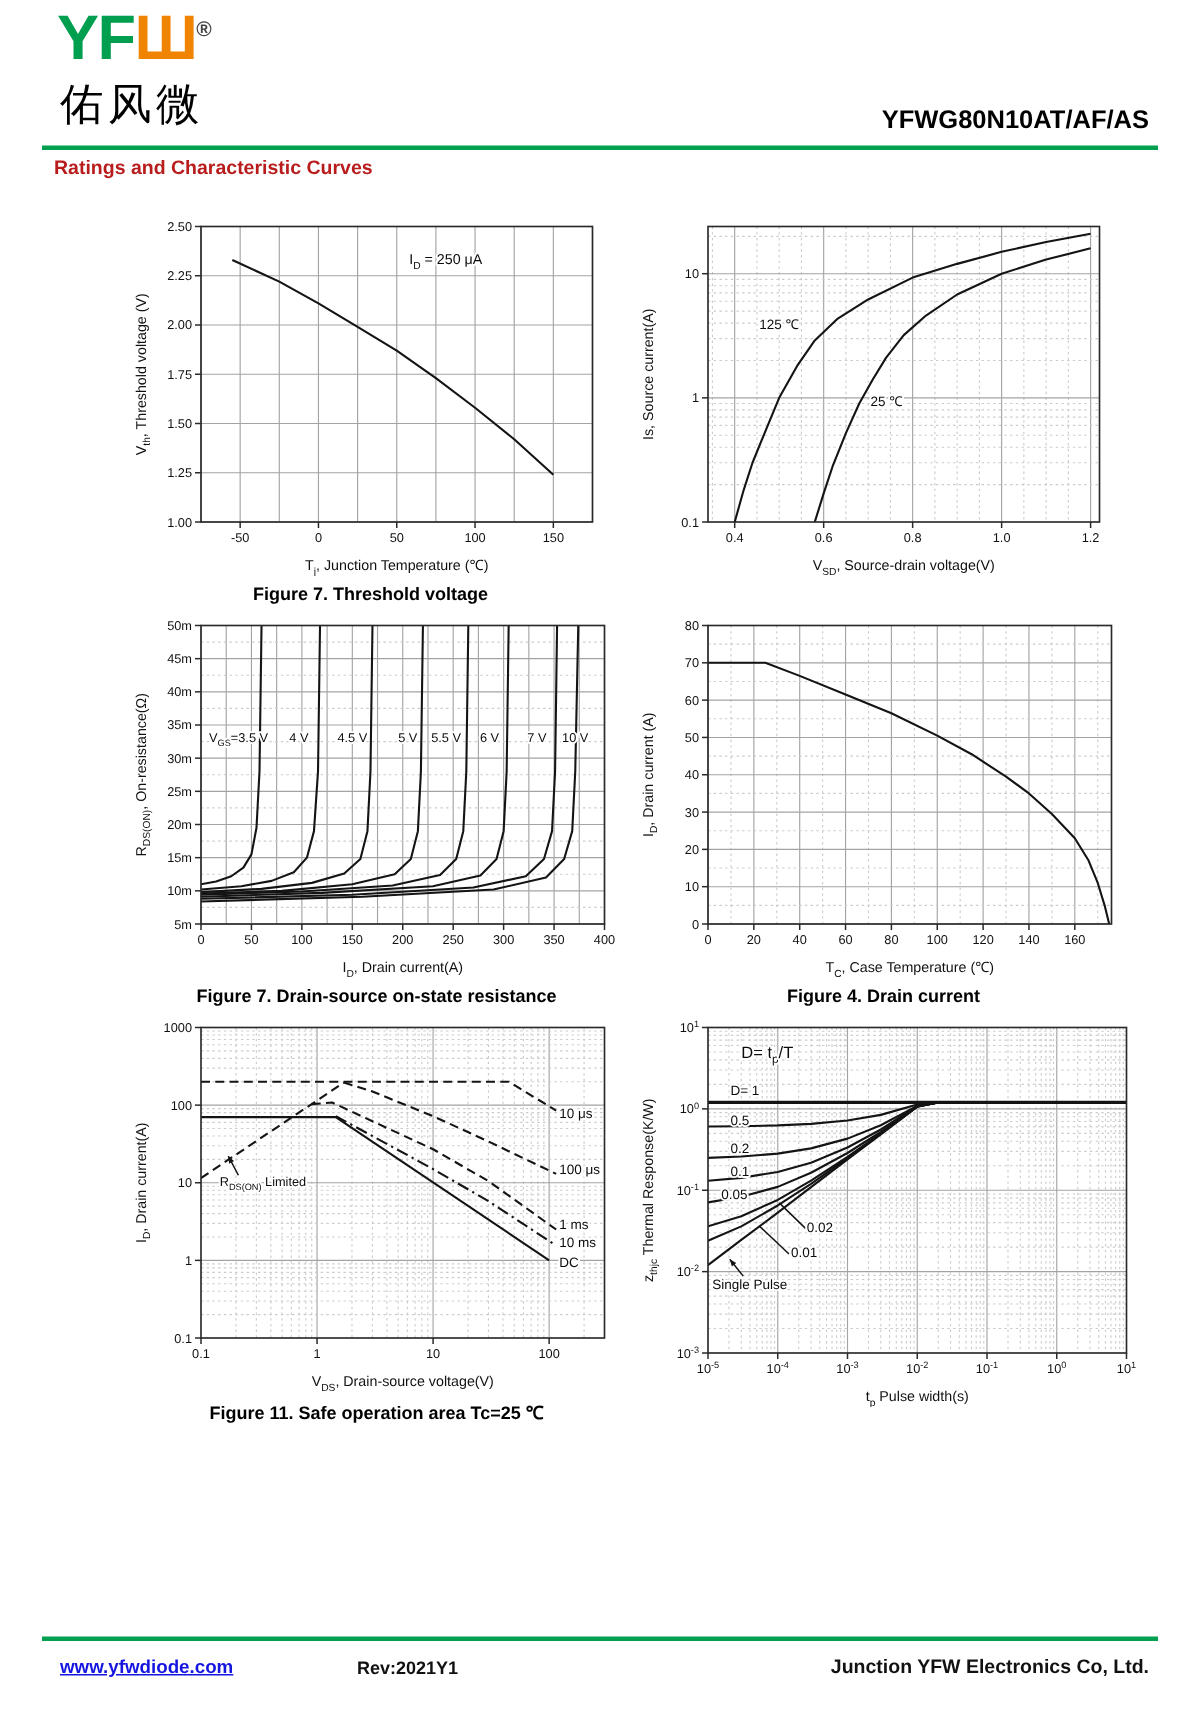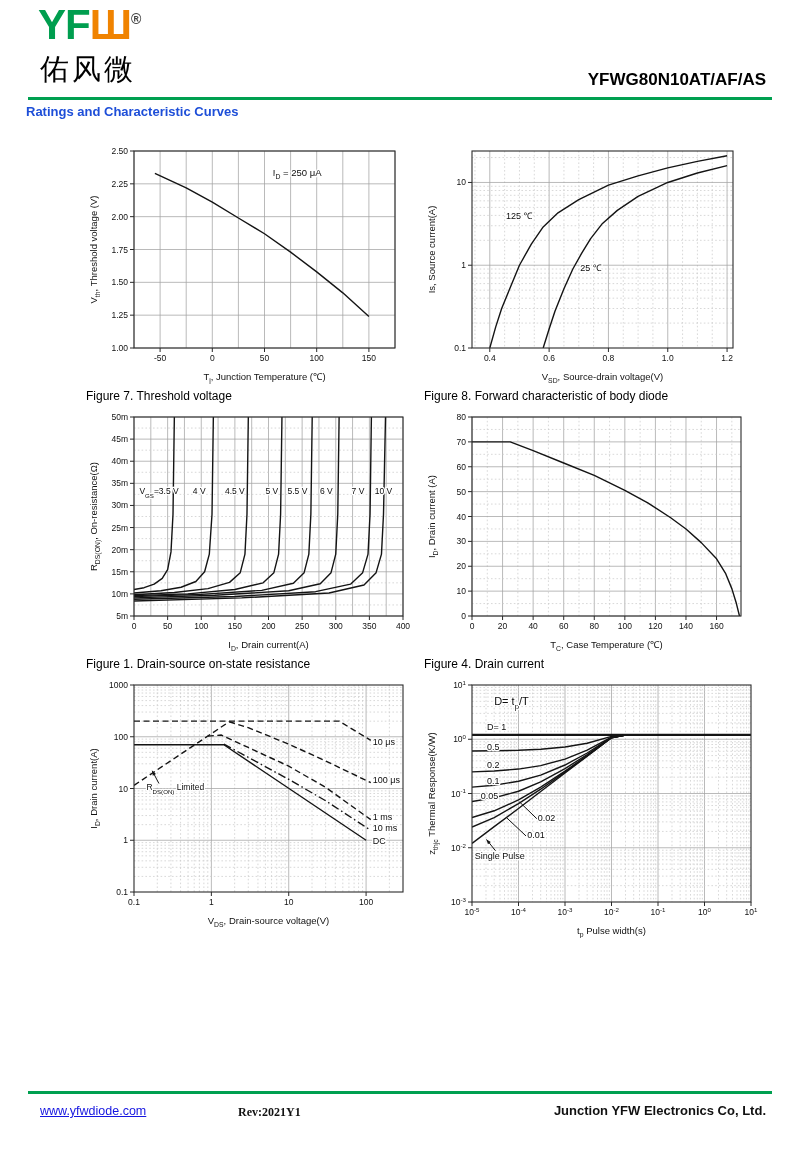--- a/index.html
+++ b/index.html
@@ -6,35 +6,35 @@
   .page{position:relative;width:800px;height:1150px;background:#ffffff;overflow:hidden;
         font-family:"Liberation Sans",sans-serif;color:#111;}
   
   .logo-text{position:absolute;left:38px;top:4px;font-size:42px;font-weight:bold;line-height:1;letter-spacing:-1px;}
   .logo-yf{color:#009e4f;}
   .logo-mark{color:#f08300;}
   .logo-reg{font-size:14px;color:#444;vertical-align:super;font-weight:bold;letter-spacing:0;}
   .logo-cn{position:absolute;left:40px;top:50px;font-size:29px;font-weight:normal;color:#000;letter-spacing:3px;}
   .part-number{position:absolute;right:34px;top:70px;font-size:17px;font-weight:bold;color:#000;}
   .header-rule{position:absolute;left:28px;right:28px;top:97px;height:3px;background:#00a050;}
-  .section-title{position:absolute;left:26px;top:104px;font-size:13px;font-weight:bold;color:#1d4ed8;}
+  .section-title{position:absolute;left:36px;top:104px;font-size:13px;font-weight:bold;color:#b91c1c;}
   
   .fig{position:absolute;}
   .fig svg{display:block;background:#fff;}
-  .caption{font-size:12px;font-weight:normal;margin-top:5px;color:#000;}
+  .caption{font-size:12px;font-weight:bold;text-align:center;margin-top:5px;color:#000;}
   #fig7 {left:86px;top:142px;width:322px;}
   #fig8 {left:424px;top:142px;width:322px;}
   #fig9 {left:86px;top:408px;width:330px;}
   #fig10{left:424px;top:408px;width:330px;}
   #fig11{left:86px;top:676px;width:330px;}
   #fig12{left:424px;top:676px;width:340px;}
   
   .footer-rule{position:absolute;left:28px;right:28px;top:1091px;height:3px;background:#00a050;}
-  .footer-link{position:absolute;left:40px;top:1104px;font-size:12.5px;font-weight:normal;color:#1515e0;text-decoration:underline;}
-  .footer-rev{position:absolute;left:238px;top:1105px;font-size:12px;font-weight:bold;font-family:Liberation Serif, serif;}
+  .footer-link{position:absolute;left:40px;top:1104px;font-size:12.5px;font-weight:bold;color:#1515e0;text-decoration:underline;}
+  .footer-rev{position:absolute;left:238px;top:1105px;font-size:12px;font-weight:bold;}
   .footer-page{position:absolute;left:396px;top:1155px;font-size:12px;font-weight:bold;}
   .footer-company{position:absolute;right:34px;top:1103px;font-size:13px;font-weight:bold;}
 </style>
 </head>
 <body>
 
 <div class="page">
 
   <div class="logo-text"><span class="logo-yf">YF</span><span class="logo-mark">Ш</span><span class="logo-reg">®</span></div>
   <div class="logo-cn">佑风微</div>
@@ -172,21 +172,20 @@
           <line x1="44" y1="123.23423679894158" x2="48" y2="123.23423679894158" stroke="#2a2a2a" stroke-width="1"></line>
           <text x="42" y="126.23423679894158" text-anchor="end"><tspan dy="0" font-size="8.5px">1</tspan></text>
           <line x1="44" y1="40.46847359788316" x2="48" y2="40.46847359788316" stroke="#2a2a2a" stroke-width="1"></line>
           <text x="42" y="43.46847359788316" text-anchor="end"><tspan dy="0" font-size="8.5px">10</tspan></text>
         </g>
         <text x="178.5" y="238" text-anchor="middle" font-size="9.5px" font-family="&quot;Liberation Sans&quot;,sans-serif" fill="#111"><tspan dy="0" font-size="9.5px">V</tspan><tspan dy="3.2" font-size="6.84px">SD</tspan><tspan dy="-3.2" font-size="9.5px">, Source-drain voltage(V)</tspan></text>
         <text transform="translate(11,107.5) rotate(-90)" text-anchor="middle" font-size="9.5px" font-family="&quot;Liberation Sans&quot;,sans-serif" fill="#111"><tspan dy="0" font-size="9.5px">Is, Source current(A)</tspan></text>
         <text x="82.10795454545455" y="77.19143575227966" text-anchor="start" font-size="9px" font-family="&quot;Liberation Sans&quot;,sans-serif" fill="#0c0c0c" stroke="#fff" stroke-width="2.6" paint-order="stroke" stroke-linejoin="round"><tspan dy="0" font-size="9px">125 ℃</tspan></text>
         <text x="156.2556818181818" y="128.65552247261905" text-anchor="start" font-size="9px" font-family="&quot;Liberation Sans&quot;,sans-serif" fill="#0c0c0c" stroke="#fff" stroke-width="2.6" paint-order="stroke" stroke-linejoin="round"><tspan dy="0" font-size="9px">25 ℃</tspan></text>
       </svg>
-    <div class="caption">Figure 8. Forward characteristic of body diode</div>
   </div>
   <div class="fig" id="fig9">
     <svg width="330" height="244">
         <g>
           <line x1="48" y1="9" x2="48" y2="208" stroke="#a3a3a3" stroke-width="0.75"></line>
           <line x1="64.8125" y1="9" x2="64.8125" y2="208" stroke="#a3a3a3" stroke-width="0.75"></line>
           <line x1="81.625" y1="9" x2="81.625" y2="208" stroke="#a3a3a3" stroke-width="0.75"></line>
           <line x1="98.4375" y1="9" x2="98.4375" y2="208" stroke="#a3a3a3" stroke-width="0.75"></line>
           <line x1="115.25" y1="9" x2="115.25" y2="208" stroke="#a3a3a3" stroke-width="0.75"></line>
           <line x1="132.0625" y1="9" x2="132.0625" y2="208" stroke="#a3a3a3" stroke-width="0.75"></line>
@@ -281,21 +280,21 @@
         <text transform="translate(11,108.5) rotate(-90)" text-anchor="middle" font-size="9.5px" font-family="&quot;Liberation Sans&quot;,sans-serif" fill="#111"><tspan dy="0" font-size="9.5px">R</tspan><tspan dy="3.2" font-size="6.84px">DS(ON)</tspan><tspan dy="-3.2" font-size="9.5px">, On-resistance(Ω)</tspan></text>
         <text x="53.38" y="86.3888888888889" text-anchor="start" font-size="8.5px" font-family="&quot;Liberation Sans&quot;,sans-serif" fill="#0c0c0c" stroke="#fff" stroke-width="2.6" paint-order="stroke" stroke-linejoin="round"><tspan dy="0" font-size="8.5px">V</tspan><tspan dy="3.2" font-size="6.12px">GS</tspan><tspan dy="-3.2" font-size="8.5px">=3.5 V</tspan></text>
         <text x="113.2325" y="86.3888888888889" text-anchor="middle" font-size="8.5px" font-family="&quot;Liberation Sans&quot;,sans-serif" fill="#0c0c0c" stroke="#fff" stroke-width="2.6" paint-order="stroke" stroke-linejoin="round"><tspan dy="0" font-size="8.5px">4 V</tspan></text>
         <text x="148.875" y="86.3888888888889" text-anchor="middle" font-size="8.5px" font-family="&quot;Liberation Sans&quot;,sans-serif" fill="#0c0c0c" stroke="#fff" stroke-width="2.6" paint-order="stroke" stroke-linejoin="round"><tspan dy="0" font-size="8.5px">4.5 V</tspan></text>
         <text x="185.86249999999998" y="86.3888888888889" text-anchor="middle" font-size="8.5px" font-family="&quot;Liberation Sans&quot;,sans-serif" fill="#0c0c0c" stroke="#fff" stroke-width="2.6" paint-order="stroke" stroke-linejoin="round"><tspan dy="0" font-size="8.5px">5 V</tspan></text>
         <text x="211.41750000000002" y="86.3888888888889" text-anchor="middle" font-size="8.5px" font-family="&quot;Liberation Sans&quot;,sans-serif" fill="#0c0c0c" stroke="#fff" stroke-width="2.6" paint-order="stroke" stroke-linejoin="round"><tspan dy="0" font-size="8.5px">5.5 V</tspan></text>
         <text x="240.33499999999998" y="86.3888888888889" text-anchor="middle" font-size="8.5px" font-family="&quot;Liberation Sans&quot;,sans-serif" fill="#0c0c0c" stroke="#fff" stroke-width="2.6" paint-order="stroke" stroke-linejoin="round"><tspan dy="0" font-size="8.5px">6 V</tspan></text>
         <text x="271.9425" y="86.3888888888889" text-anchor="middle" font-size="8.5px" font-family="&quot;Liberation Sans&quot;,sans-serif" fill="#0c0c0c" stroke="#fff" stroke-width="2.6" paint-order="stroke" stroke-linejoin="round"><tspan dy="0" font-size="8.5px">7 V</tspan></text>
         <text x="297.4975" y="86.3888888888889" text-anchor="middle" font-size="8.5px" font-family="&quot;Liberation Sans&quot;,sans-serif" fill="#0c0c0c" stroke="#fff" stroke-width="2.6" paint-order="stroke" stroke-linejoin="round"><tspan dy="0" font-size="8.5px">10 V</tspan></text>
       </svg>
-    <div class="caption">Figure 1. Drain-source on-state resistance</div>
+    <div class="caption">Figure 7. Drain-source on-state resistance</div>
   </div>
   <div class="fig" id="fig10">
     <svg width="330" height="244">
         <g>
           <line x1="48" y1="9" x2="48" y2="208" stroke="#a3a3a3" stroke-width="0.75"></line>
           <line x1="78.56818181818181" y1="9" x2="78.56818181818181" y2="208" stroke="#a3a3a3" stroke-width="0.75"></line>
           <line x1="109.13636363636363" y1="9" x2="109.13636363636363" y2="208" stroke="#a3a3a3" stroke-width="0.75"></line>
           <line x1="139.70454545454544" y1="9" x2="139.70454545454544" y2="208" stroke="#a3a3a3" stroke-width="0.75"></line>
           <line x1="170.27272727272725" y1="9" x2="170.27272727272725" y2="208" stroke="#a3a3a3" stroke-width="0.75"></line>
           <line x1="200.8409090909091" y1="9" x2="200.8409090909091" y2="208" stroke="#a3a3a3" stroke-width="0.75"></line>
@@ -486,20 +485,21 @@
         <text transform="translate(11,112.5) rotate(-90)" text-anchor="middle" font-size="9.5px" font-family="&quot;Liberation Sans&quot;,sans-serif" fill="#111"><tspan dy="0" font-size="9.5px">I</tspan><tspan dy="3.2" font-size="6.84px">D</tspan><tspan dy="-3.2" font-size="9.5px">, Drain current(A)</tspan></text>
         <line x1="72.92780203329795" y1="107.48490682683308" x2="66.22115122736459" y2="94.77962626745084" stroke="#141414" stroke-width="1"></line>
         <polygon points="66.22115122736459,94.77962626745084 70.02886104238979,98.02020429684015 66.74861272074607,99.7517268670968" fill="#141414"></polygon>
         <text x="60.48388808480247" y="114.37397993486752" text-anchor="start" font-size="8.5px" font-family="&quot;Liberation Sans&quot;,sans-serif" fill="#0c0c0c" stroke="#fff" stroke-width="2.6" paint-order="stroke" stroke-linejoin="round"><tspan dy="0" font-size="8.5px">R</tspan><tspan dy="3.2" font-size="6.12px">DS(ON)</tspan><tspan dy="-3.2" font-size="8.5px"> Limited</tspan></text>
         <text x="286.76958369645445" y="69.41766376745227" text-anchor="start" font-size="9px" font-family="&quot;Liberation Sans&quot;,sans-serif" fill="#0c0c0c" stroke="#fff" stroke-width="2.6" paint-order="stroke" stroke-linejoin="round"><tspan dy="0" font-size="9px">10 μs</tspan></text>
         <text x="286.76958369645445" y="106.60343151812118" text-anchor="start" font-size="9px" font-family="&quot;Liberation Sans&quot;,sans-serif" fill="#0c0c0c" stroke="#fff" stroke-width="2.6" paint-order="stroke" stroke-linejoin="round"><tspan dy="0" font-size="9px">100 μs</tspan></text>
         <text x="286.76958369645445" y="143.65660455122207" text-anchor="start" font-size="9px" font-family="&quot;Liberation Sans&quot;,sans-serif" fill="#0c0c0c" stroke="#fff" stroke-width="2.6" paint-order="stroke" stroke-linejoin="round"><tspan dy="0" font-size="9px">1 ms</tspan></text>
         <text x="286.76958369645445" y="155.1372773438685" text-anchor="start" font-size="9px" font-family="&quot;Liberation Sans&quot;,sans-serif" fill="#0c0c0c" stroke="#fff" stroke-width="2.6" paint-order="stroke" stroke-linejoin="round"><tspan dy="0" font-size="9px">10 ms</tspan></text>
         <text x="286.76958369645445" y="168.4377087195382" text-anchor="start" font-size="9px" font-family="&quot;Liberation Sans&quot;,sans-serif" fill="#0c0c0c" stroke="#fff" stroke-width="2.6" paint-order="stroke" stroke-linejoin="round"><tspan dy="0" font-size="9px">DC</tspan></text>
       </svg>
+    <div class="caption">Figure 11. Safe operation area Tc=25 ℃</div>
   </div>
   <div class="fig" id="fig12">
     <svg width="340" height="262">
         <g>
           <line x1="61.99789479837513" y1="9" x2="61.99789479837513" y2="226" stroke="#cbcbcb" stroke-width="0.75" stroke-dasharray="1.6 2.2"></line>
           <line x1="70.18613834446431" y1="9" x2="70.18613834446431" y2="226" stroke="#cbcbcb" stroke-width="0.75" stroke-dasharray="1.6 2.2"></line>
           <line x1="75.99578959675026" y1="9" x2="75.99578959675026" y2="226" stroke="#cbcbcb" stroke-width="0.75" stroke-dasharray="1.6 2.2"></line>
           <line x1="80.50210520162487" y1="9" x2="80.50210520162487" y2="226" stroke="#cbcbcb" stroke-width="0.75" stroke-dasharray="1.6 2.2"></line>
           <line x1="84.18403314283944" y1="9" x2="84.18403314283944" y2="226" stroke="#cbcbcb" stroke-width="0.75" stroke-dasharray="1.6 2.2"></line>
           <line x1="87.29705886066296" y1="9" x2="87.29705886066296" y2="226" stroke="#cbcbcb" stroke-width="0.75" stroke-dasharray="1.6 2.2"></line>

